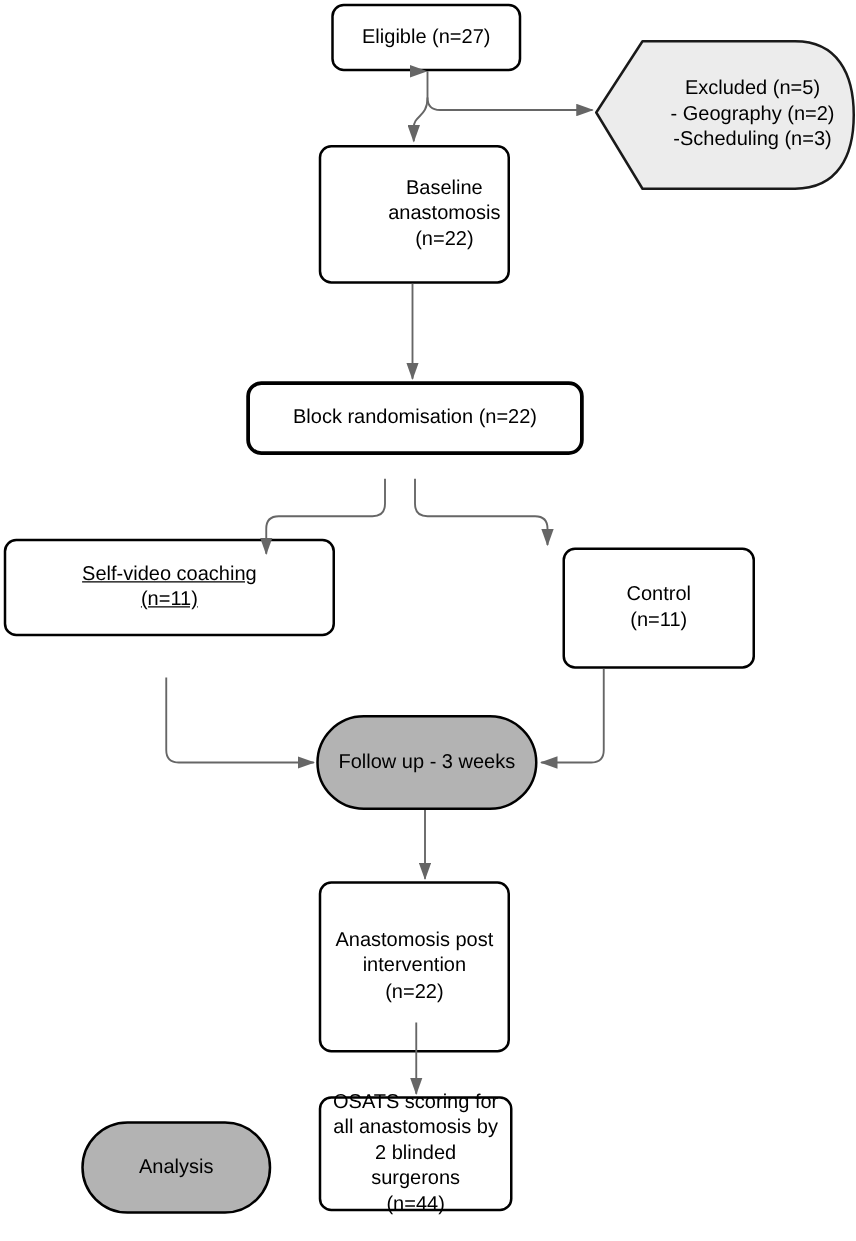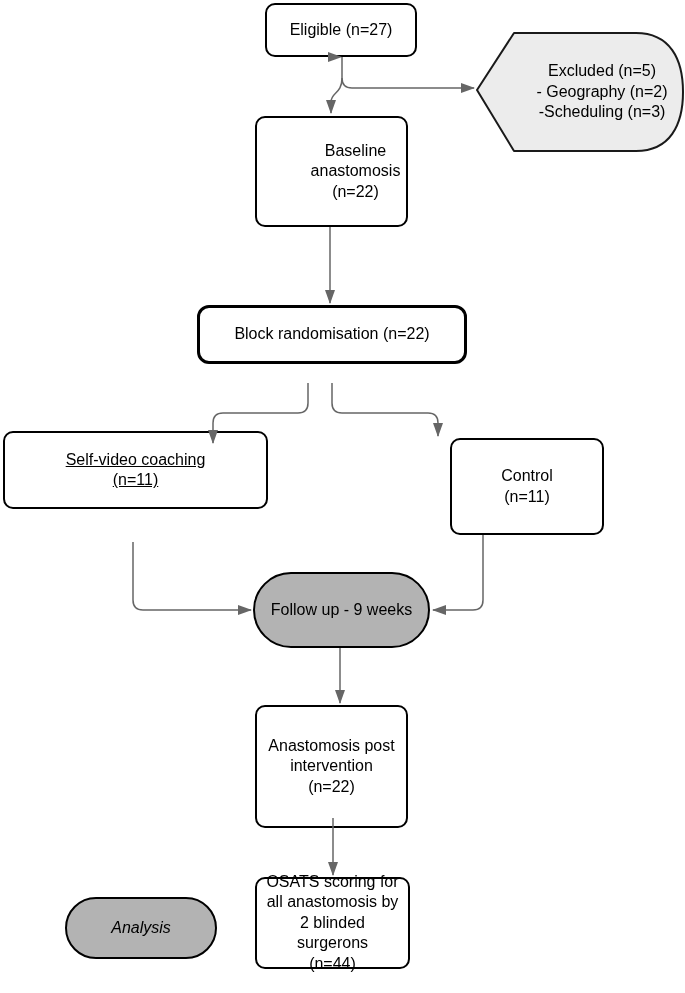--- a/index.html
+++ b/index.html
@@ -64,33 +64,33 @@
 (n=22)</div>
 
   <div class="node box bold" style="left:197px; top:305px; width:270px; height:59px;">Block randomisation (n=22)</div>
 
   <div class="node box" style="left:3px; top:431px; width:265px; height:78px;text-decoration:underline;">Self-video coaching
 (n=11)</div>
 
   <div class="node box" style="left:404px; top:438px; width:154px; height:97px;margin-left:46px;">Control
 (n=11)</div>
 
-  <div class="node pill" style="left:253px; top:572px; width:177px; height:76px;">Follow up - 9 weeks</div>
+  <div class="node pill" style="left:253px; top:572px; width:177px; height:76px;">Follow up - 3 weeks</div>
 
-  <div class="node box" style="left:255px; top:705px; width:153px; height:123px;">Anastomosis post
+  <div class="node box" style="left:255px; top:705px; width:153px; height:137px;">Anastomosis post
 intervention
 (n=22)</div>
 
   <div class="node box" style="left:255px; top:877px; width:155px; height:92px;">OSATS scoring for
 all anastomosis by
 2 blinded
 surgerons
 (n=44)</div>
 
-  <div class="node pill" style="left:65px; top:897px; width:152px; height:62px;font-style:italic;">Analysis</div>
+  <div class="node pill" style="left:65px; top:897px; width:152px; height:74px;">Analysis</div>
 
   <svg class="layer connectors" viewBox="0 0 685 993" xmlns="http://www.w3.org/2000/svg">
     <defs>
       <marker id="ah" markerUnits="userSpaceOnUse" markerWidth="14" markerHeight="10" viewBox="0 0 14 10" refX="13" refY="5" orient="auto">
         <path d="M0,0 L14,5 L0,10 Z" fill="#666666"></path>
       </marker>
     </defs>
     <g fill="none" stroke="#666666" stroke-width="1.5">
       <polygon points="328,52 342,57 328,62" fill="#666666" stroke="none"></polygon>
       <path marker-end="url(#ah)" d="M 342 57 L 342 78 Q 342 88 352 88 L 474 88"></path>

